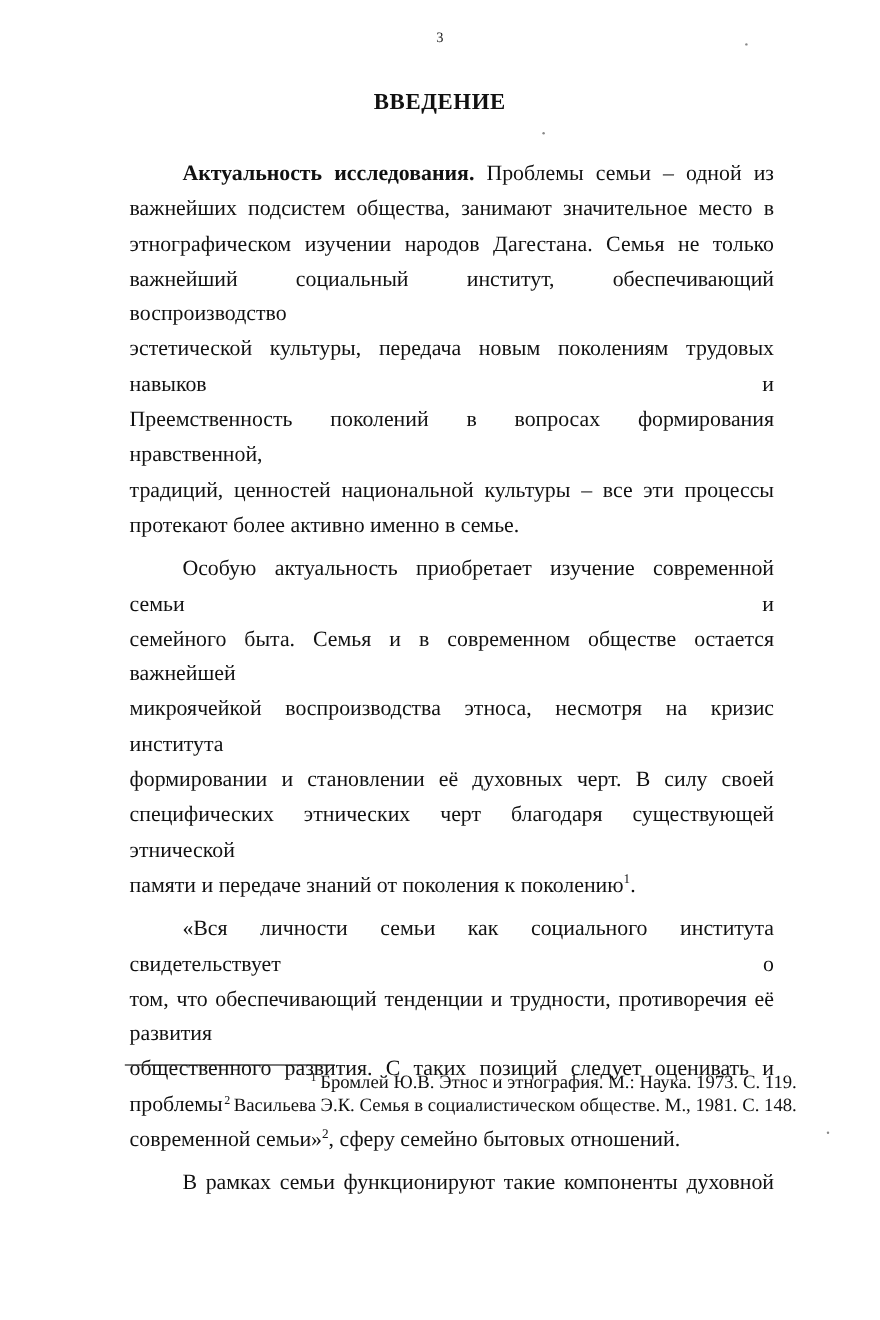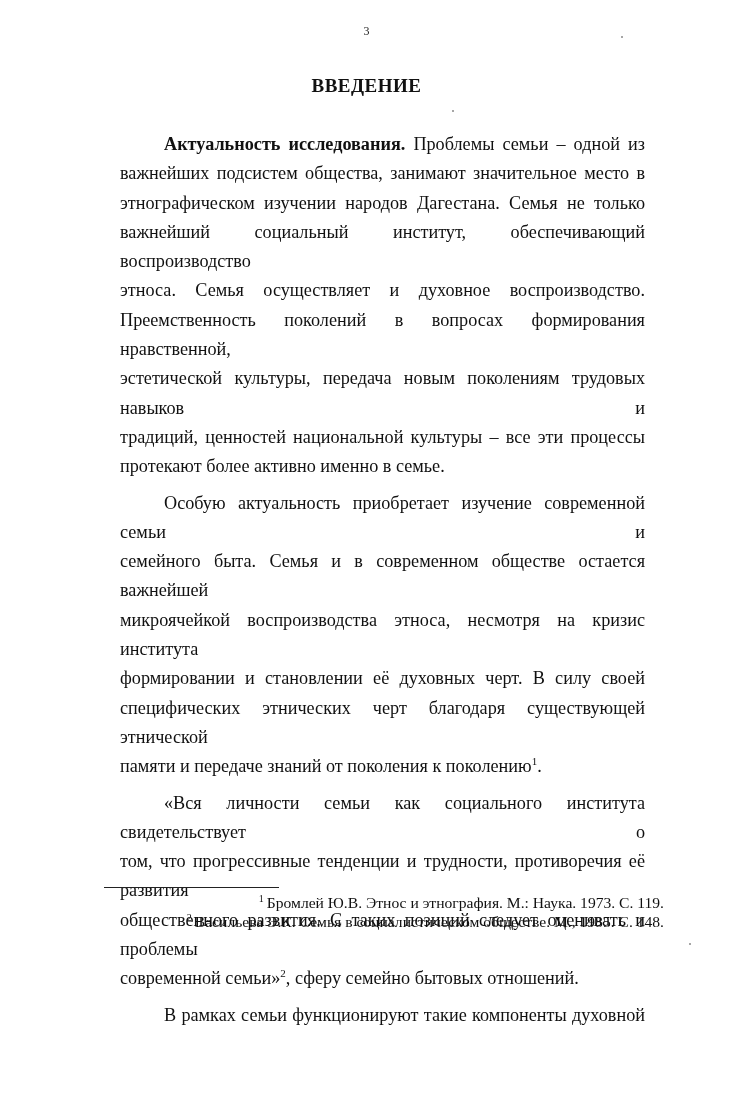--- a/index.html
+++ b/index.html
@@ -37,21 +37,21 @@
     }
     .body-text {
       position: absolute;
       top: 130px;
       left: 104px;
       width: 541px;
       font-size: 18.2px;
       line-height: 29.3px;
     }
     .body-text p {
-      margin: 0 0 7px 16px;
+      margin: 0 0 7px 4px;
       text-align: justify;
       text-align-last: left;
       text-indent: 44px;
     }
     .body-text b {
       font-weight: bold;
     }
     .line {
       display: block;
       text-align: justify;
@@ -111,51 +111,50 @@
 
 <div class="title">ВВЕДЕНИЕ</div>
 
 <div class="body-text">
 
   <p class="lined">
     <span class="line indent"><b>Актуальность исследования.</b> <span>Проблемы семьи – одной из</span></span>
     <span class="line">важнейших подсистем общества, занимают значительное место в</span>
     <span class="line">этнографическом изучении народов Дагестана. Семья не только</span>
     <span class="line">важнейший социальный институт, обеспечивающий воспроизводство</span>
-    <span class="line">этноса. Семья осуществляет и духовное воспроизводство.</span>
+    <span class="line">эстетической культуры, передача новым поколениям трудовых навыков и</span>
     <span class="line">Преемственность поколений в вопросах формирования нравственной,</span>
-    <span class="line">эстетической культуры, передача новым поколениям трудовых навыков и</span>
     <span class="line">традиций, ценностей национальной культуры – все эти процессы</span>
     <span class="line last">протекают более активно именно в семье.</span>
   </p>
 
   <p class="lined">
     <span class="line indent">Особую актуальность приобретает изучение современной семьи и</span>
     <span class="line">семейного быта. Семья и в современном обществе остается важнейшей</span>
     <span class="line">микроячейкой воспроизводства этноса, несмотря на кризис института</span>
     <span class="line">формировании и становлении её духовных черт. В силу своей</span>
     <span class="line">специфических этнических черт благодаря существующей этнической</span>
     <span class="line last"><span>памяти и передаче знаний от поколения к поколению</span><sup>1</sup><span>.</span></span>
   </p>
 
   <p class="lined">
     <span class="line indent">«Вся личности семьи как социального института свидетельствует о</span>
-    <span class="line">том, что прогрессивные тенденции и трудности, противоречия её развития</span>
+    <span class="line">том, что обеспечивающий тенденции и трудности, противоречия её развития</span>
     <span class="line">общественного развития. С таких позиций следует оценивать и проблемы</span>
     <span class="line last"><span>современной семьи»</span><sup>2</sup><span>, сферу семейно бытовых отношений.</span></span>
   </p>
 
   <p class="lined">
     <span class="line indent">В рамках семьи функционируют такие компоненты духовной</span>
 
   </p>
 </div>
 
 <div class="footnote-rule"></div>
 
 <div class="footnotes">
   <div class="footnote"><sup>1</sup><span>Бромлей Ю.В. Этнос и этнография. М.: Наука. 1973. С. 119.</span></div>
-  <div class="footnote"><sup>2</sup><span>Васильева Э.К. Семья  в социалистическом обществе. М., 1985. С. 148.</span></div>
+  <div class="footnote"><sup>2</sup><span>Васильева Э.К. Семья  в социалистическом обществе. М., 1981. С. 148.</span></div>
 </div>
 
 <div class="speck" style="top:110px;left:452px;"></div>
 <div class="speck" style="top:943px;left:689px;"></div>
 <div class="speck" style="top:36px;left:621px;"></div>
 
 </body></html>

